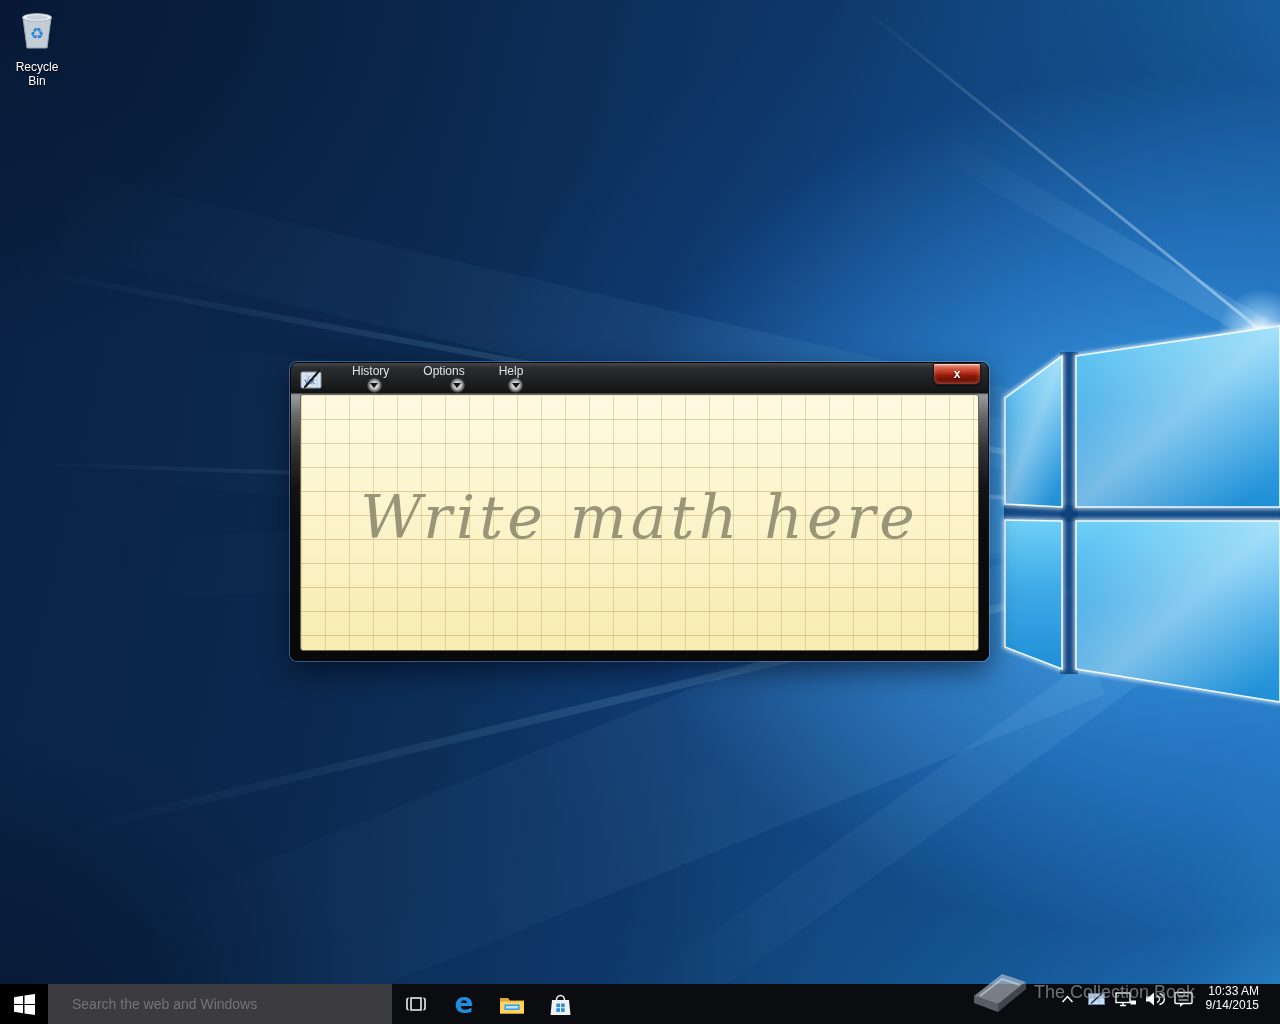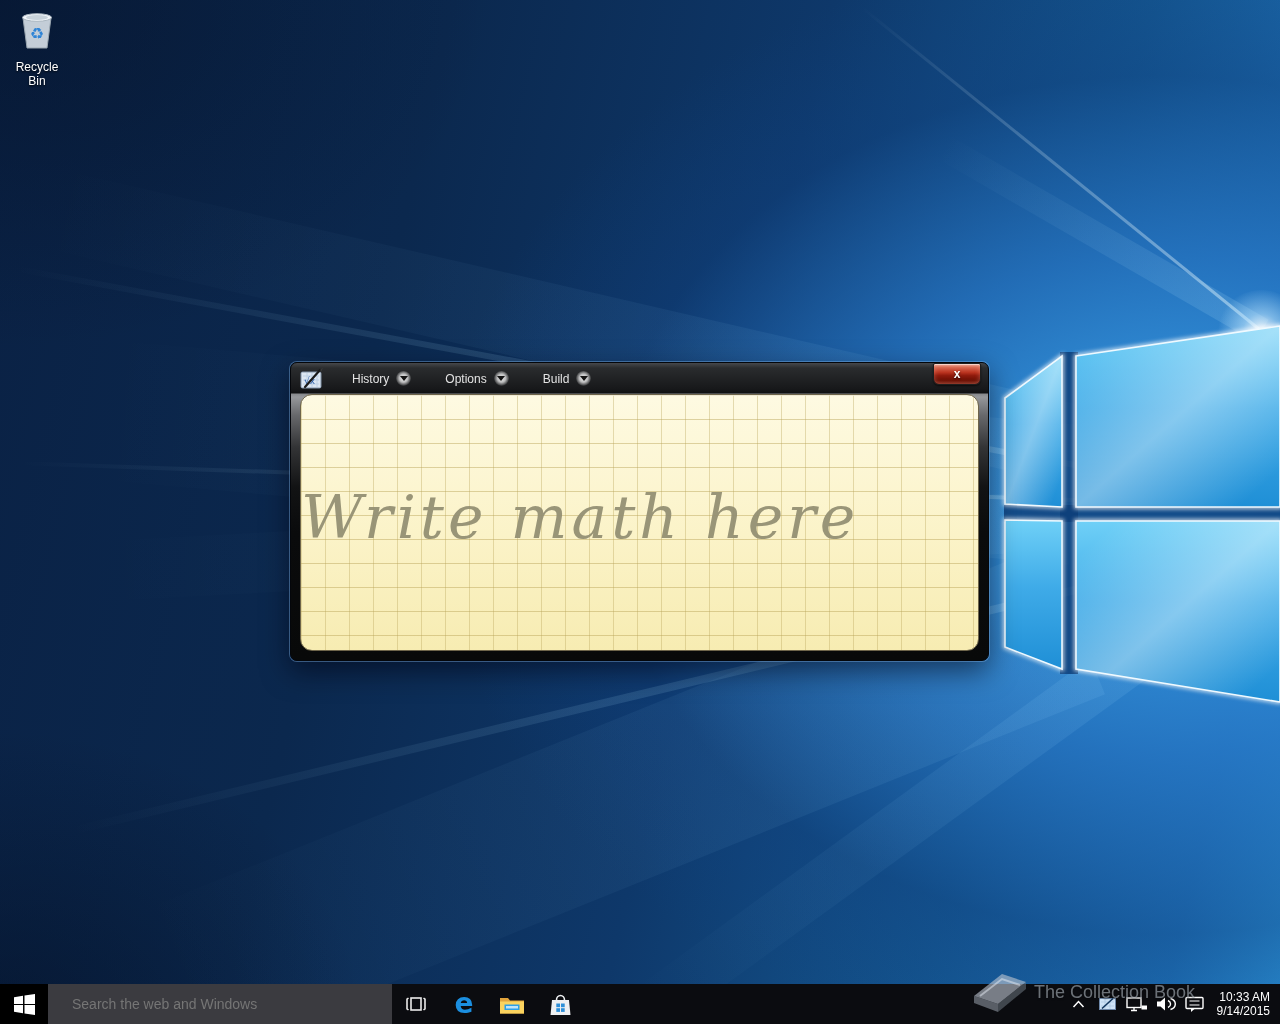--- a/index.html
+++ b/index.html
@@ -27,51 +27,51 @@
     z-index:60;pointer-events:none;color:rgba(190,198,208,.55);font-size:18px;white-space:nowrap;
     text-shadow:0 1px 2px rgba(0,0,0,.4);}
   
   .mip{position:absolute;left:290px;top:362px;width:699px;height:299px;border-radius:7px;
     border:1px solid #04060a;
     background:linear-gradient(180deg,#46484b 0px,#2a2c2e 5px,#17181a 26px,#101112 30px,
       #87898c 31px,#96989b 34px,#68696c 52px,#333436 84px,#121314 124px,#0a0b0c 170px,#080909 100%);
     box-shadow:0 0 0 1px rgba(130,185,240,.40), 0 10px 28px rgba(0,0,15,.55);}
   .titlebar{position:relative;height:31px;display:flex;align-items:center;cursor:default;}
   .app-ic{margin-left:9px;margin-right:18px;}
-  .menu{display:flex;align-items:center;color:#e3e3e3;font-size:12px;padding:3px 8px;cursor:pointer;}
+  .menu{display:flex;align-items:center;color:#e3e3e3;font-size:12px;padding:3px 8px;cursor:pointer;flex-direction:column;}
   .menu+.menu{margin-left:18px;align-items:flex-end;}
   .arrow-glow{width:15px;height:15px;margin-left:7px;border-radius:50%;display:inline-flex;
     align-items:center;justify-content:center;
     background:radial-gradient(circle at 50% 48%,rgba(255,255,255,.95) 0%,rgba(255,255,255,.7) 38%,rgba(255,255,255,0) 74%);}
   .arrow-tri{width:0;height:0;border:4px solid transparent;border-top:5px solid #141414;margin-top:4px;}
   .closebtn{position:absolute;top:0px;right:7px;width:48px;height:22px;
     border:1px solid #1e1e1e;border-radius:2px 2px 6px 6px;
     background:linear-gradient(180deg,#efae9d 0%,#d96a52 16%,#bb3420 42%,#8f1a0c 58%,#6b1004 82%,#7d2214 100%);
     box-shadow:inset 0 1px 0 rgba(255,255,255,.5), inset 0 0 5px rgba(255,190,170,.35), 0 1px 2px rgba(0,0,0,.6);
     color:#fff;font-weight:bold;font-size:12px;line-height:20px;text-align:center;cursor:pointer;
     text-shadow:0 1px 2px rgba(0,0,0,.7);}
-  .paper{position:absolute;left:9px;right:9px;top:31px;bottom:9px;border:1px solid #6e654a;border-radius:12px;
+  .paper{position:absolute;left:9px;right:9px;top:31px;bottom:9px;border:1px solid #6e654a;border-radius:3px;
     background-image:
       linear-gradient(to right, rgba(186,166,92,.38) 1px, transparent 1px),
       linear-gradient(to bottom, rgba(182,160,84,.45) 1px, transparent 1px),
       linear-gradient(180deg,#fefae2 0%,#fbf3c8 55%,#f7ecb2 100%);
     background-size:24px 24px,24px 24px,100% 100%;
     box-shadow:inset 0 1px 0 rgba(255,255,255,.55);
-    display:flex;align-items:center;cursor:crosshair;}
+    display:flex;align-items:center;justify-content:center;cursor:crosshair;}
   .hint{font-family:"DejaVu Serif",serif;font-style:italic;font-size:60px;letter-spacing:4px;
     color:rgba(148,143,115,.95);transform:translateY(-6px);white-space:nowrap;}
   
   .taskbar{position:absolute;left:0;bottom:0;width:1280px;height:40px;background:#0b0c10;
     display:flex;align-items:stretch;z-index:50;}
   .startbtn{width:48px;display:flex;align-items:center;justify-content:center;background:#000;cursor:pointer;}
   .searchbox{width:344px;background:#3b3b40;display:flex;align-items:center;cursor:text;}
   .searchbox input{background:transparent;border:0;outline:0;color:#a2a3a5;font-size:14px;
     font-family:"Liberation Sans",sans-serif;padding-left:24px;width:100%;}
   .tb-ic{width:48px;display:flex;align-items:center;justify-content:center;cursor:pointer;}
-  .tray{margin-left:auto;display:flex;align-items:center;gap:7px;padding-right:6px;}
+  .tray{margin-left:auto;display:flex;align-items:flex-start;gap:7px;padding-right:17px;}
   .tray-ic{display:flex;align-items:center;justify-content:center;width:22px;height:30px;cursor:pointer;}
   .clock{color:#fff;font-size:12px;line-height:14px;text-align:right;padding:0 4px;cursor:pointer;}
   .edge-e{font-family:"DejaVu Sans",sans-serif;font-weight:bold;font-size:28px;color:#1b8fe0;line-height:28px;}
 </style>
 </head>
 <body>
 
 <div class="desktop">
 
   <div>
@@ -151,21 +151,21 @@
             <span class="arrow-tri"></span>
           </span>
       </div>
       <div class="menu">
         <span>Options</span>
         <span class="arrow-glow">
             <span class="arrow-tri"></span>
           </span>
       </div>
       <div class="menu">
-        <span>Build</span>
+        <span>Help</span>
         <span class="arrow-glow">
             <span class="arrow-tri"></span>
           </span>
       </div>
       <div class="closebtn">
         <span>x</span>
       </div>
     </div>
     <div class="paper">
       <span class="hint">Write math here</span>

